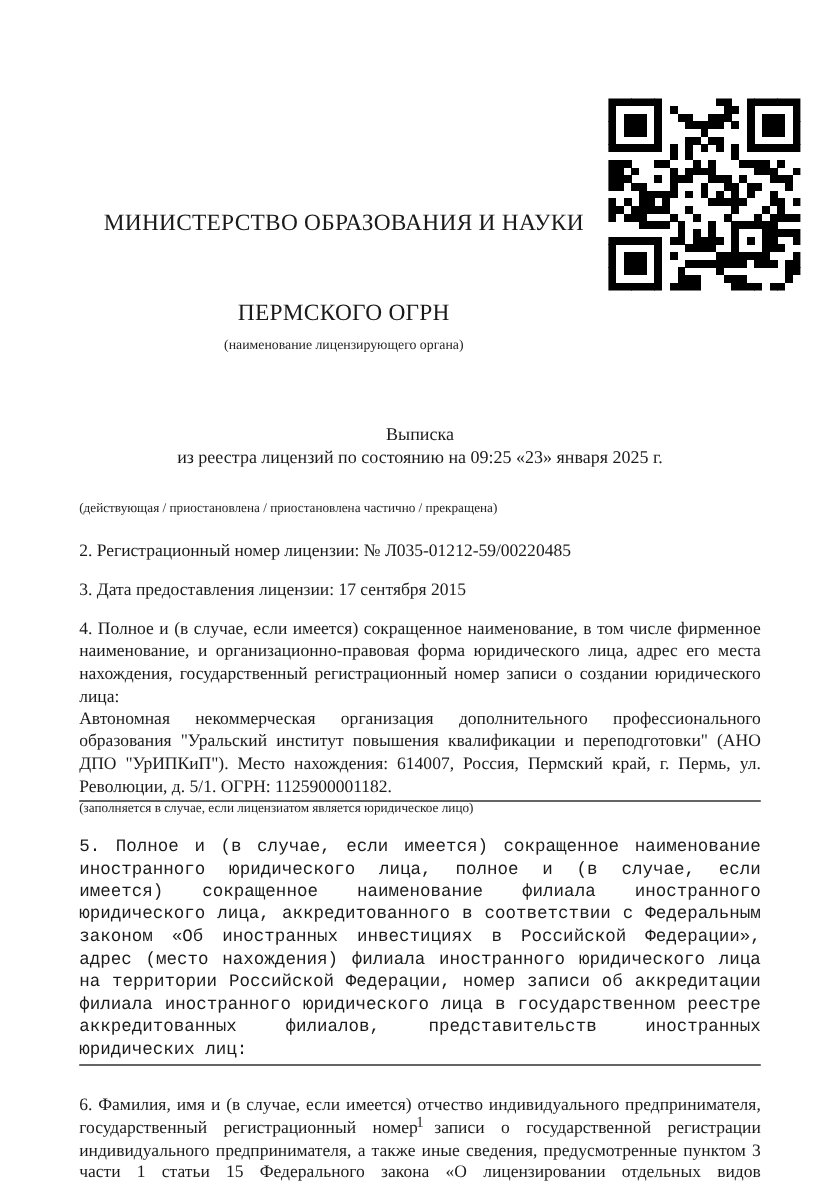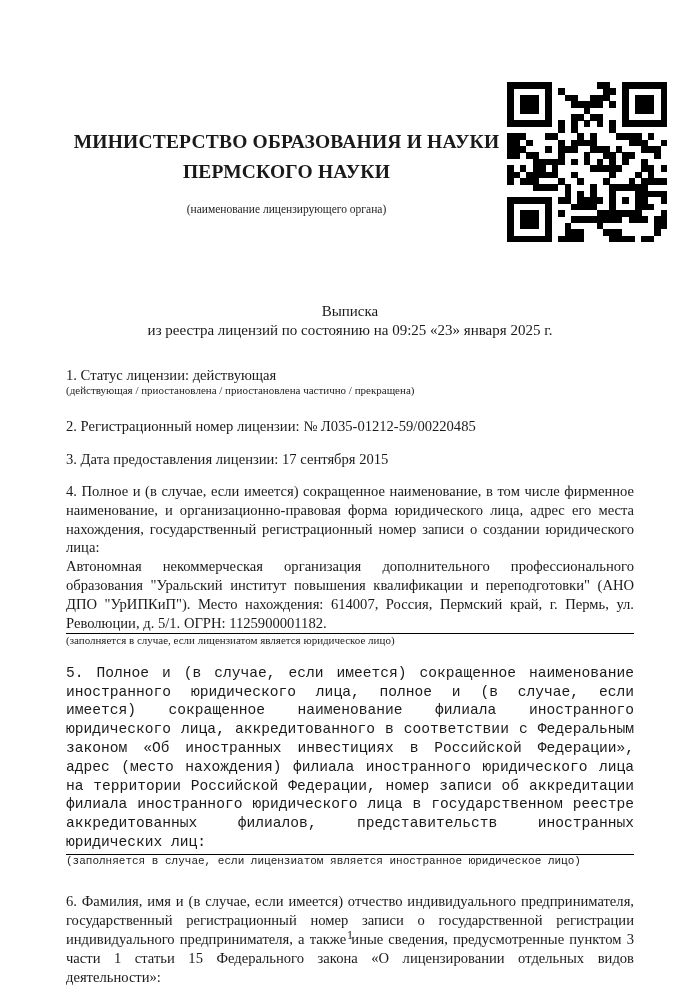--- a/index.html
+++ b/index.html
@@ -19,29 +19,30 @@
     justify-content: space-between;
     align-items: flex-start;
     padding: 82px 33px 0 66px;
   }
   .ministry {
     width: 445px;
     text-align: center;
     margin-top: 45px;
   }
   .ministry-name {
-    font-weight: bold;
+    font-weight: normal;
     font-size: 19.5px;
     line-height: 30px;
     letter-spacing: 0.2px;
     white-space: nowrap;
+    margin-top: 45px;
   }
   .ministry-caption {
     font-size: 11.5px;
-    margin-top: 16px;
+    margin-top: 5px;
     color: #222;
   }
   .qr-box {
     flex: none;
     width: 160px;
     height: 160px;
   }
   .qr-box svg { display: block; fill: #000; }
   .content { padding: 0 66px; font-size: 14.6px; line-height: 18.8px; }
   .doc-title {
@@ -82,21 +83,21 @@
   }
 </style>
 </head>
 <body>
 
 <div class="page">
 
   <div class="header-row">
     <div class="ministry">
       <div class="ministry-name">МИНИСТЕРСТВО ОБРАЗОВАНИЯ И НАУКИ</div>
-      <div class="ministry-name">ПЕРМСКОГО НАУКИ</div>
+      <div class="ministry-name">ПЕРМСКОГО ОГРН</div>
       <div class="ministry-caption">(наименование лицензирующего органа)</div>
     </div>
     <div class="qr-box">
       <svg id="qr-svg" viewBox="0 0 25 25" width="160" height="160" shape-rendering="crispEdges" aria-hidden="true">
           <rect x="0" y="0" width="1.03" height="1.03"></rect>
           <rect x="1" y="0" width="1.03" height="1.03"></rect>
           <rect x="2" y="0" width="1.03" height="1.03"></rect>
           <rect x="3" y="0" width="1.03" height="1.03"></rect>
           <rect x="4" y="0" width="1.03" height="1.03"></rect>
           <rect x="5" y="0" width="1.03" height="1.03"></rect>
@@ -406,21 +407,20 @@
   </div>
 
   <div class="content">
 
     <div class="doc-title">
       <div>Выписка</div>
       <div>из реестра лицензий по состоянию на 09:25 «23» января 2025 г.</div>
     </div>
 
     <div class="item sec1">
-      <div>1. Статус лицензии: действующая</div>
       <div class="caption">(действующая / приостановлена / приостановлена частично / прекращена)</div>
     </div>
 
     <div class="item sec2">
       <div>2. Регистрационный номер лицензии: № Л035-01212-59/00220485</div>
     </div>
 
     <div class="item sec3">
       <div>3. Дата предоставления лицензии: 17 сентября 2015</div>
     </div>
@@ -428,21 +428,20 @@
     <div class="item sec4">
       <div class="just">4. Полное и (в случае, если имеется) сокращенное наименование, в том числе фирменное наименование, и организационно-правовая форма юридического лица, адрес его места нахождения, государственный регистрационный номер записи о создании юридического лица:</div>
       <div class="just">Автономная некоммерческая организация дополнительного профессионального образования "Уральский институт повышения квалификации и переподготовки" (АНО ДПО "УрИПКиП"). Место нахождения: 614007, Россия, Пермский край, г. Пермь, ул. Революции, д. 5/1. ОГРН: 1125900001182.</div>
       <div class="rule"></div>
       <div class="caption">(заполняется в случае, если лицензиатом является юридическое лицо)</div>
     </div>
 
     <div class="item sec5">
       <div class="just">5. Полное и (в случае, если имеется) сокращенное наименование иностранного юридического лица, полное и (в случае, если имеется) сокращенное наименование филиала иностранного юридического лица, аккредитованного в соответствии с Федеральным законом «Об иностранных инвестициях в Российской Федерации», адрес (место нахождения) филиала иностранного юридического лица на территории Российской Федерации, номер записи об аккредитации филиала иностранного юридического лица в государственном реестре аккредитованных филиалов, представительств иностранных юридических лиц:</div>
       <div class="rule"></div>
-      <div class="caption">(заполняется в случае, если лицензиатом является иностранное юридическое лицо)</div>
     </div>
 
     <div class="item sec6">
       <div class="just">6. Фамилия, имя и (в случае, если имеется) отчество индивидуального предпринимателя, государственный регистрационный номер записи о государственной регистрации индивидуального предпринимателя, а также иные сведения, предусмотренные пунктом 3 части 1 статьи 15 Федерального закона «О лицензировании отдельных видов деятельности»:</div>
       <div class="rule"></div>
     </div>
 
   </div>
 
   <div class="page-number">1</div>

